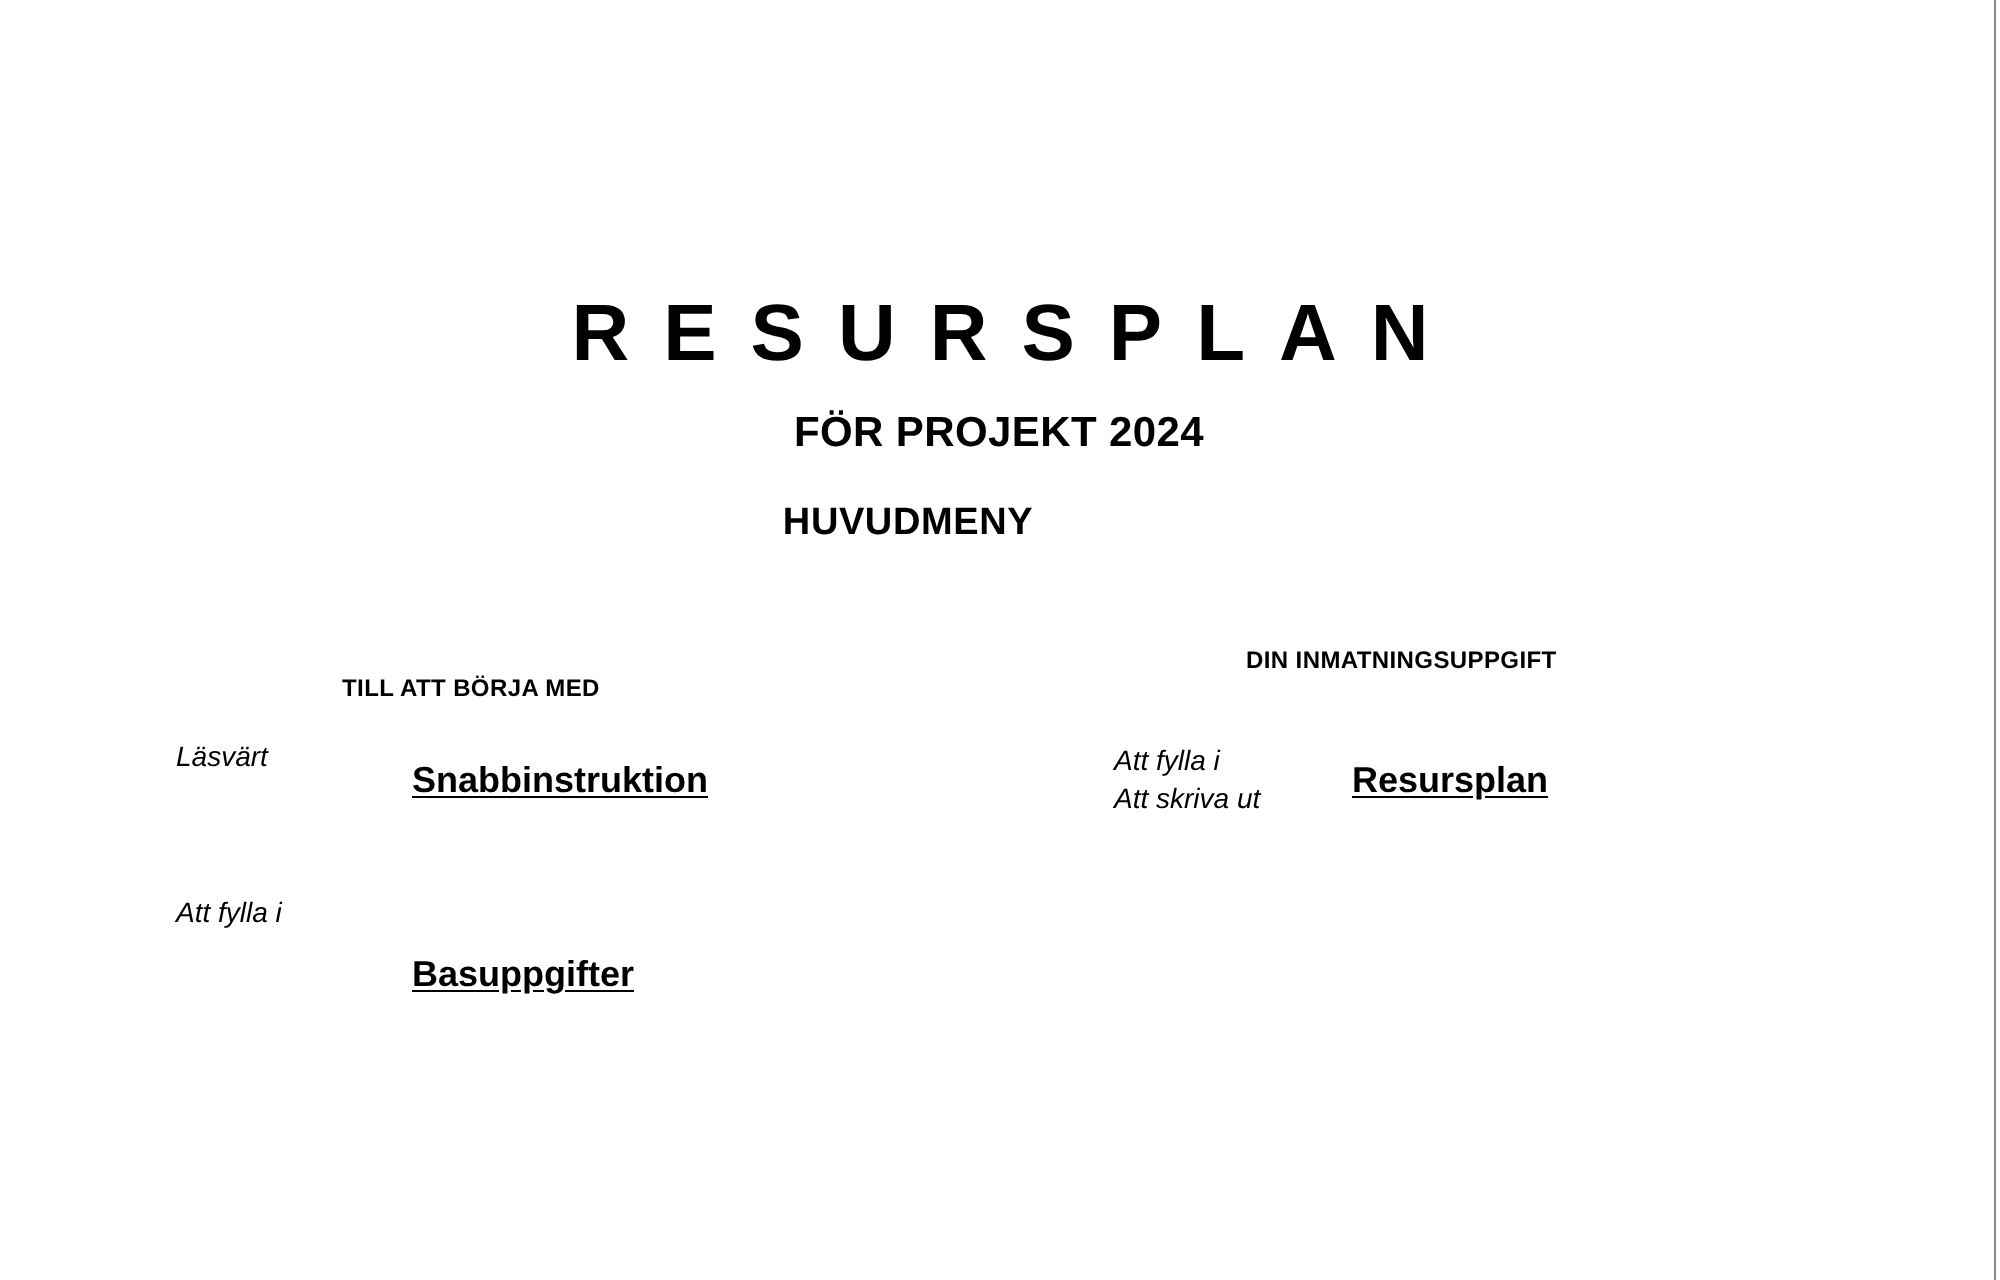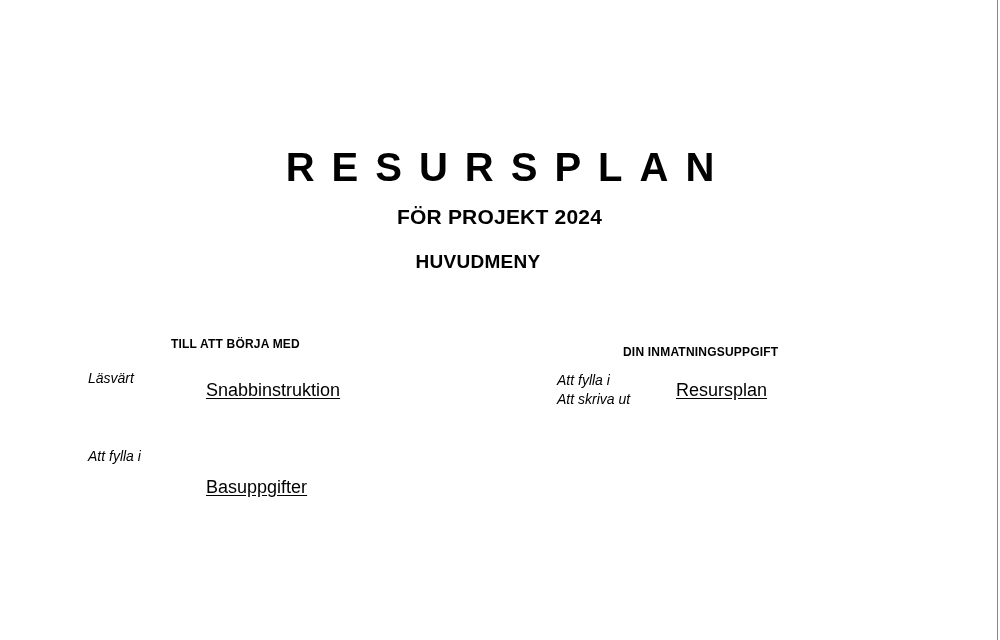--- a/index.html
+++ b/index.html
@@ -74,21 +74,20 @@
     position: absolute;
     top: 249px;
     left: 0;
     width: 908px;
     text-align: center;
     font-size: 19px;
     font-weight: bold;
     letter-spacing: 0.3px;
     line-height: 26px;
     white-space: nowrap;
-    margin-left: 24px;
   }
 
   
   .section {
     position: absolute;
   }
 
   .section-heading {
     position: absolute;
     font-size: 12px;
@@ -103,39 +102,39 @@
     font-size: 14px;
     font-style: italic;
     font-weight: normal;
     line-height: 19px;
     white-space: nowrap;
   }
 
   .row-link {
     position: absolute;
     font-size: 18px;
-    font-weight: normal;
+    font-weight: bold;
     font-style: normal;
     color: #000000;
     text-decoration: underline;
     text-underline-offset: 2px;
     line-height: 22px;
     white-space: nowrap;
     cursor: pointer;
   }
 
   
   #heading-start      { left: 171px; top: 334px; }
   #label-lasvart      { left: 88px;  top: 369px; }
   #link-snabb         { left: 206px; top: 379px; }
   #label-attfylla-1   { left: 88px;  top: 447px; }
   #link-bas           { left: 206px; top: 444px; margin-top: 32px; }
 
   
-  #heading-input      { left: 623px; top: 342px; }
+  #heading-input      { left: 623px; top: 320px; }
   #label-attfylla-2   { left: 557px; top: 371px; }
   #link-resursplan    { left: 676px; top: 379px; }
 </style>
 </head>
 <body>
 
 <div id="page">
 
   <div class="right-rule"></div>
 

